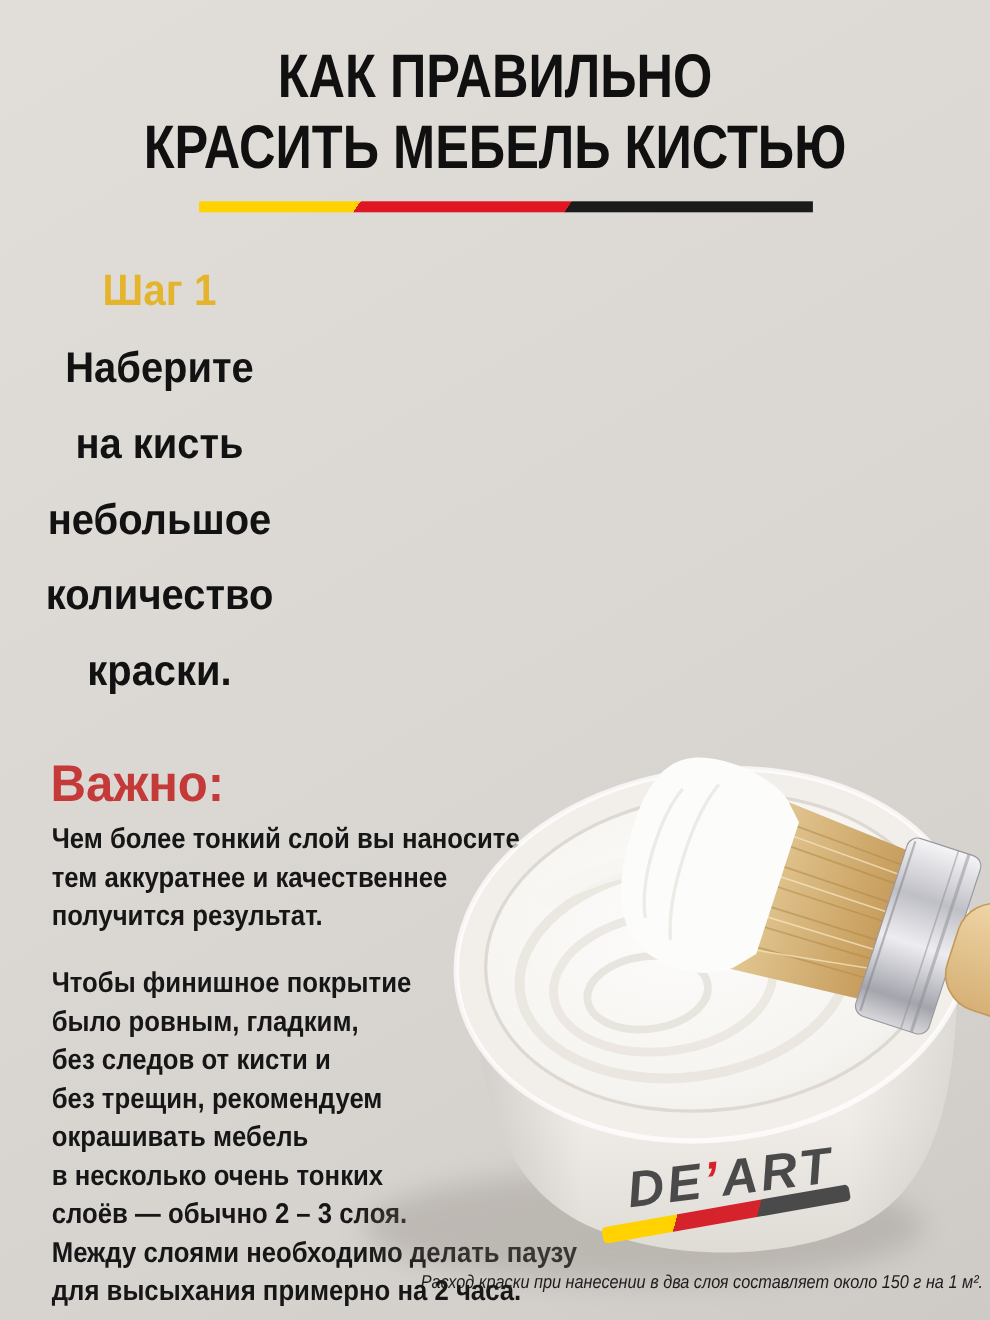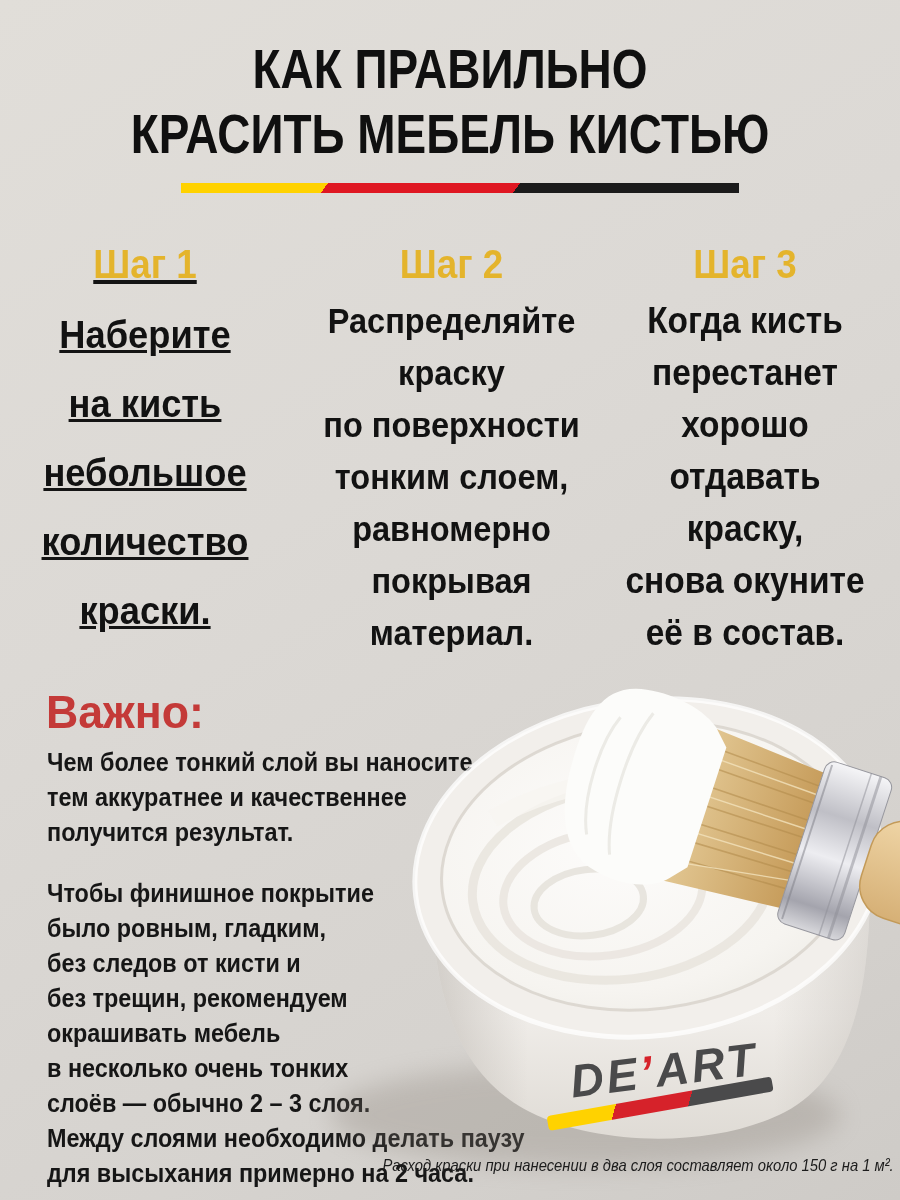--- a/index.html
+++ b/index.html
@@ -8,21 +8,21 @@
     background:linear-gradient(150deg,#e1ded9 0%,#dcd9d5 40%,#d6d3cf 75%,#cecbc7 100%);
     font-family:"Liberation Sans","DejaVu Sans",sans-serif;color:var(--text,#141414);
   }
   .title{position:absolute;top:36px;left:0;width:900px;margin:0;text-align:center;
     font-size:56px;line-height:65px;font-weight:700;color:#101010;
     transform:scaleX(.82);transform-origin:50% 0;}
   .title span{display:block;}
   .divider{position:absolute;left:181px;top:183px;width:558px;height:10px;
     background:linear-gradient(125deg,var(--bar-yellow,#ffd200) 0 26%,var(--bar-red,#df1722) 26% 60%,var(--bar-black,#1b1b1b) 60% 100%);}
   .step{position:absolute;top:242px;text-align:center;}
-  .s1{left:15px;width:260px;text-decoration:underline;}
+  .s1{left:15px;width:260px;}
   .s2{left:303px;width:297px;}
   .s3{left:606px;width:278px;}
   .step-label{font-size:40px;font-weight:700;color:var(--step-gold,#e4b42c);
     transform:scaleX(.92);transform-origin:50% 0;}
   .step-text{font-weight:700;white-space:pre-line;color:#121212;
     transform:scaleX(.93);transform-origin:50% 0;margin-top:8px;}
   .s1 .step-text{font-size:39px;line-height:69px;margin-top:13px;}
   .s2 .step-text{font-size:35px;line-height:52px;}
   .s3 .step-text{font-size:36px;line-height:52px;}
   .important-heading{position:absolute;left:46px;top:684px;font-size:47px;font-weight:700;
@@ -55,40 +55,20 @@
   </h1>
   <div class="divider"></div>
 
   <section class="step s1">
     <div class="step-label">Шаг 1</div>
     <div class="step-text">Наберите
 на кисть
 небольшое
 количество
 краски.</div>
-  </section>
-  <section class="step s2">
-    <div class="step-label">Шаг 2</div>
-    <div class="step-text">Распределяйте
-краску
-по поверхности
-тонким слоем,
-равномерно
-покрывая
-материал.</div>
-  </section>
-  <section class="step s3">
-    <div class="step-label">Шаг 3</div>
-    <div class="step-text">Когда кисть
-перестанет
-хорошо
-отдавать
-краску,
-снова окуните
-её в состав.</div>
   </section>
 
   <div class="important-heading">Важно:</div>
   <div class="para p1">Чем более тонкий слой вы наносите,
 тем аккуратнее и качественнее
 получится результат.</div>
   <div class="para p2">Чтобы финишное покрытие
 было ровным, гладким,
 без следов от кисти и
 без трещин, рекомендуем

